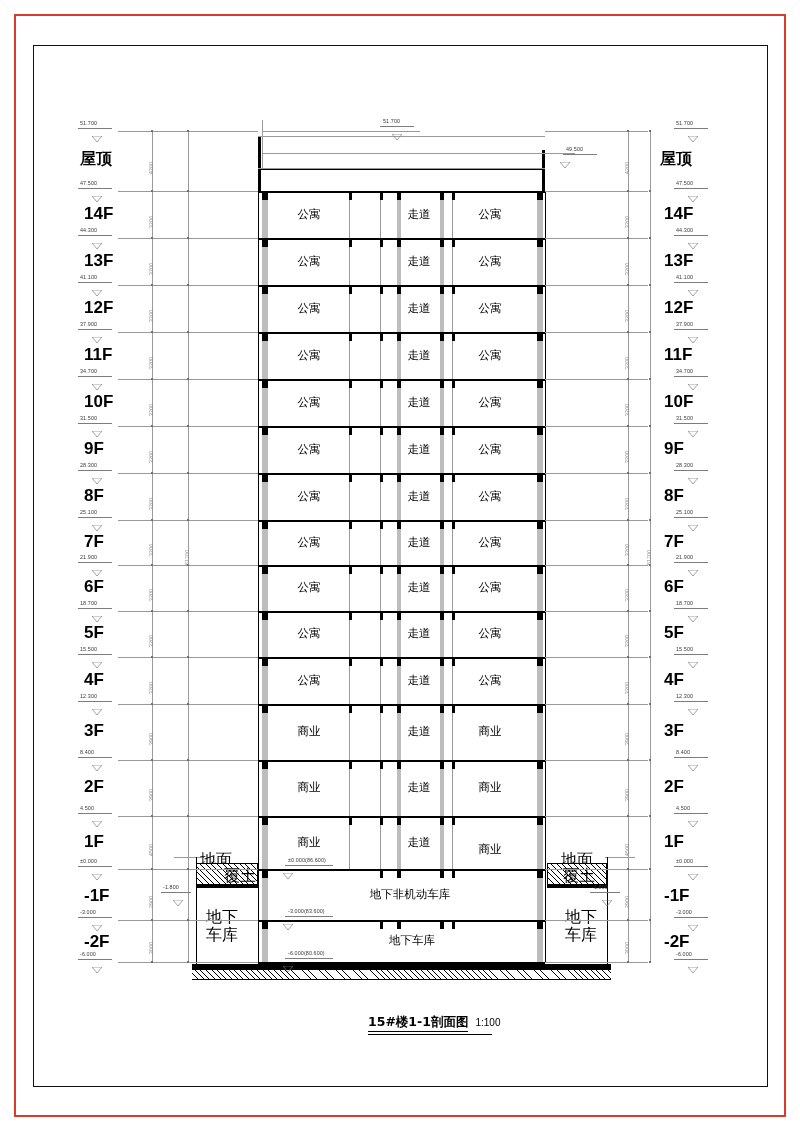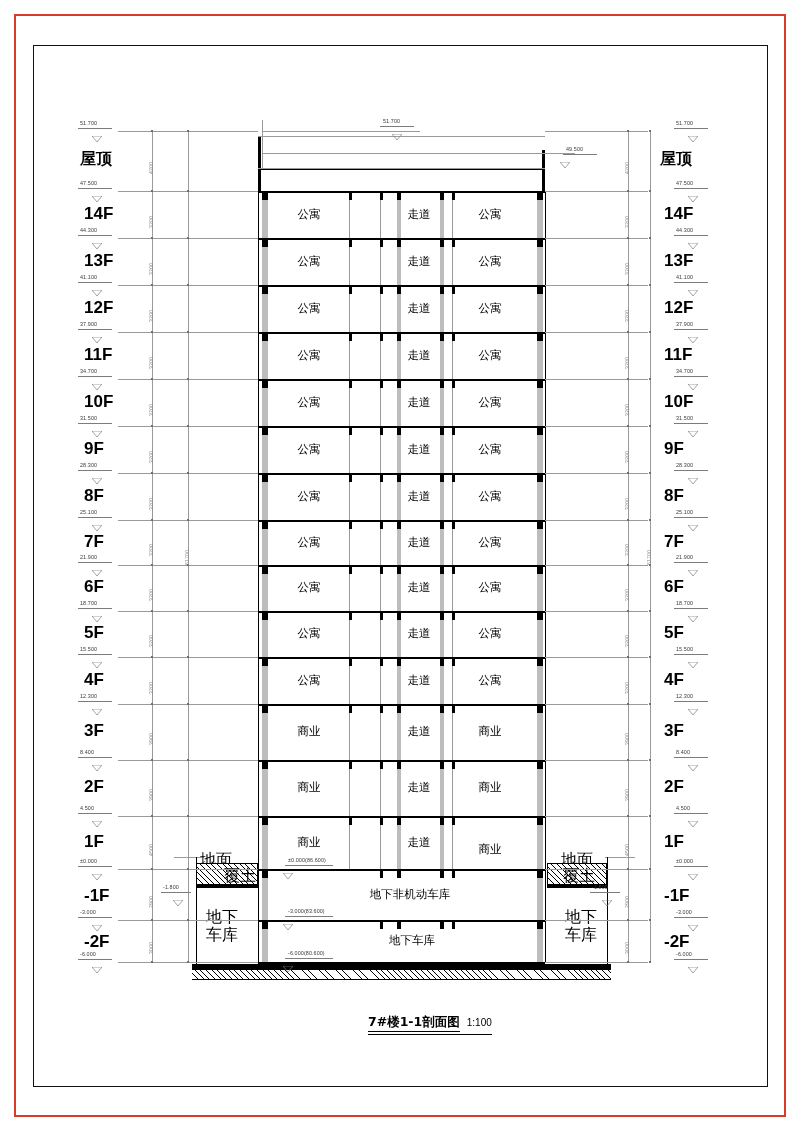--- a/index.html
+++ b/index.html
@@ -762,17 +762,17 @@
           <polygon points="0,0 10,0 5,6" fill="none" stroke="#7c7c7c" stroke-width="0.7"></polygon>
         </svg></div>
       <div class="elev" style="left:592px;top:884px;">-1.800</div>
       <div class="elev-line" style="left:590px;top:892px;width:30px;"></div>
       <div style="position:absolute;left:602px;top:892px;"><svg width="10" height="6">
           <polygon points="0,0 10,0 5,6" fill="none" stroke="#7c7c7c" stroke-width="0.7"></polygon>
         </svg></div>
     </div>
 
   <div id="title-wrap">
-    <span id="title-main">7#楼1-1剖面图</span><span id="title-scale">1:100</span>
+    <span id="title-main">15#楼1-1剖面图</span><span id="title-scale">1:100</span>
   </div>
 
 <div style="position:absolute;left:368px;top:1034px;width:124px;height:0;border-top:1.3px solid #000;"></div>
   </div>
 
 </body></html>

